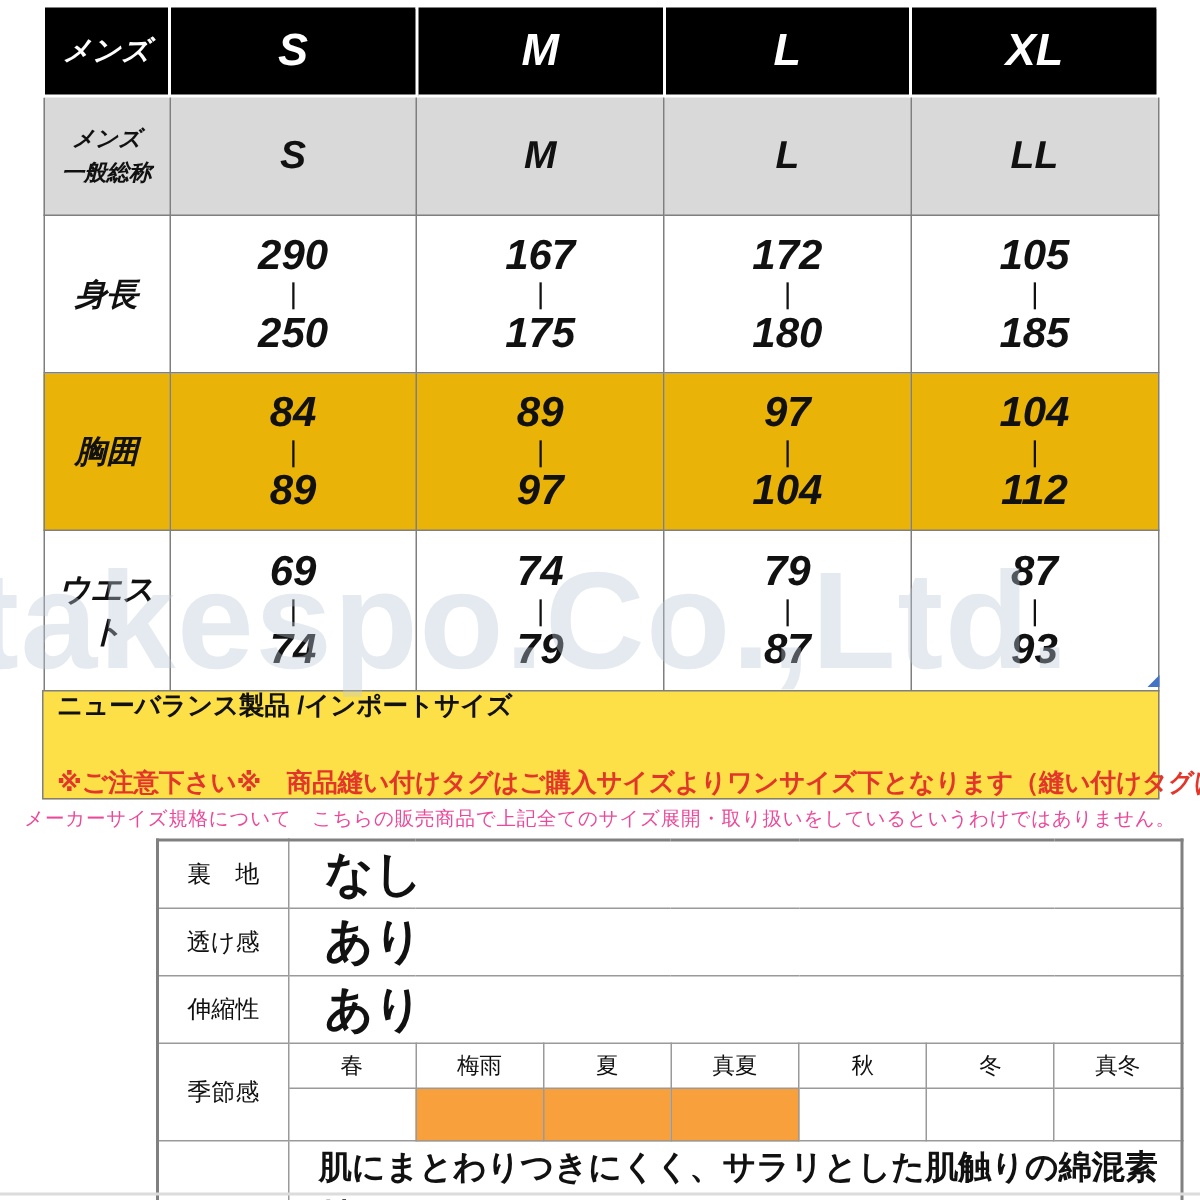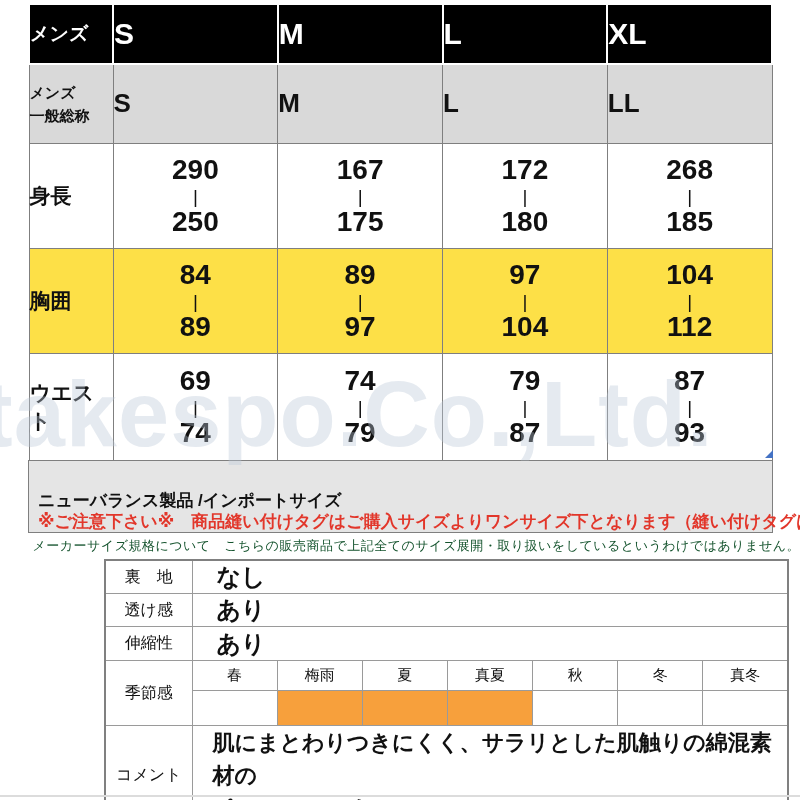--- a/index.html
+++ b/index.html
@@ -2,53 +2,53 @@
 <html><head>
 <meta charset="utf-8">
 <style>
   * { margin:0; padding:0; box-sizing:border-box; }
   html,body { width:800px; height:800px; background:#ffffff; overflow:hidden;
               font-family:"Liberation Sans","DejaVu Sans",sans-serif; color:#111; }
 
   
   .size-table { position:absolute; left:28px; top:5px; width:745px;
                 border-collapse:collapse; table-layout:fixed; }
-  .size-table td { border:1px solid #7f7f7f; text-align:left; vertical-align:middle; }
+  .size-table td { border:1px solid #7f7f7f; text-align:center; vertical-align:middle;font-style:italic; }
   .size-table col.c-label { width:84px; }
   tr.head-row { height:58px; }
   tr.head-row td { background:#000; color:#fff; border:2px solid #fff;
                    border-top:1px solid #000; font-weight:bold; font-size:30px; }
   tr.head-row td.corner { font-size:19px; }
   tr.general-row { height:80px; }
   tr.general-row td { background:#d9d9d9; font-weight:bold; font-size:26px; }
   tr.general-row td.rlabel { font-size:15px; white-space:pre-line; line-height:1.55; }
   tr.measure-row { height:105px; }
   tr.measure-row td.rlabel { font-weight:bold; font-size:21px; }
-  tr.measure-row.alt td { background:#fde047; }
+  tr.measure-row.alt td { background:#eab308; }
   .range { display:flex; flex-direction:column; align-items:center; justify-content:center; gap:1px; }
   .range .num { font-weight:bold; font-size:28px; line-height:1.1; }
   .range .bar { font-size:19px; line-height:1.0; font-weight:normal; }
 
   
   .notes-box { position:absolute; left:28px; top:460px; width:745px; height:73px;
-               border:1px solid #7f7f7f; background:#e5e5e5; display:flex; flex-direction:column;
-               justify-content:flex-end; padding-left:9px; z-index:2; }
+               border:1px solid #7f7f7f; background:#fde047; display:flex; flex-direction:column;
+               justify-content:space-between; padding-left:9px; z-index:2; }
   .notes-box div { font-weight:bold; font-size:17px; line-height:1.2; white-space:nowrap; }
-  .caption { position:absolute; left:0; top:537px; width:800px; text-align:right;
-             color:#14532d; font-size:13px; letter-spacing:.5px; }
+  .caption { position:absolute; left:0; top:537px; width:800px; text-align:center;
+             color:#ec4899; font-size:13px; letter-spacing:.5px; }
 
   
   .spec-table { position:absolute; left:57px; top:559px; width:685px;
                 border-collapse:collapse; table-layout:fixed;
                 border:2px solid #808080;margin-left:47px; }
   .spec-table td { border:1px solid #9a9a9a; vertical-align:middle; }
   .spec-table col.s-label { width:87px; }
   .spec-table td.slabel { text-align:center; font-size:16px; }
   tr.spec-row { height:33px; }
-  tr.spec-row td.sval { font-weight:bold; font-size:24px; padding-left:24px; }
+  tr.spec-row td.sval { font-weight:bold; font-size:32px; padding-left:24px; }
   tr.season-head { height:30px; }
   tr.season-head td { text-align:center; font-size:15px; }
   tr.season-band { height:35px; }
   tr.comment-row { height:66px;padding-left:12px; }
   tr.comment-row td.cmt { font-weight:bold; font-size:22px; line-height:1.5;
                           padding-left:20px; white-space:pre-line; }
 
   
   .watermark { position:absolute; left:-18px; top:362px; width:840px; z-index:3;
                font-weight:bold; font-size:92px; letter-spacing:1px; white-space:nowrap;
@@ -104,21 +104,21 @@
         </td>
     <td>
           <div class="range">
       <span class="num">172</span>
       <span class="bar">|</span>
       <span class="num">180</span>
           </div>
         </td>
     <td>
           <div class="range">
-      <span class="num">268</span>
+      <span class="num">105</span>
       <span class="bar">|</span>
       <span class="num">185</span>
           </div>
         </td>
   </tr>
   <tr class="measure-row alt">
     <td class="rlabel">胸囲</td>
     <td>
           <div class="range">
       <span class="num">84</span>

